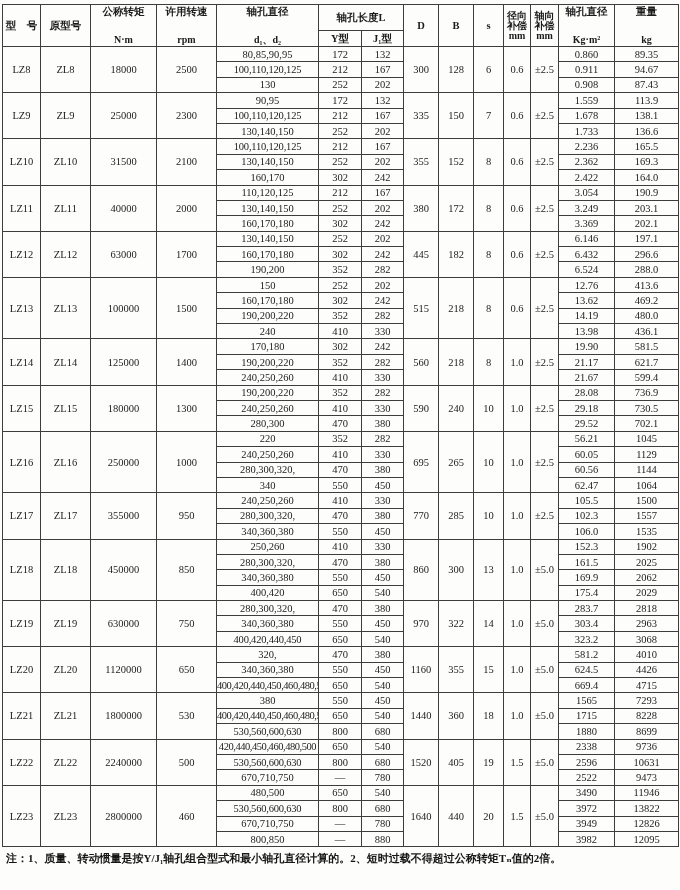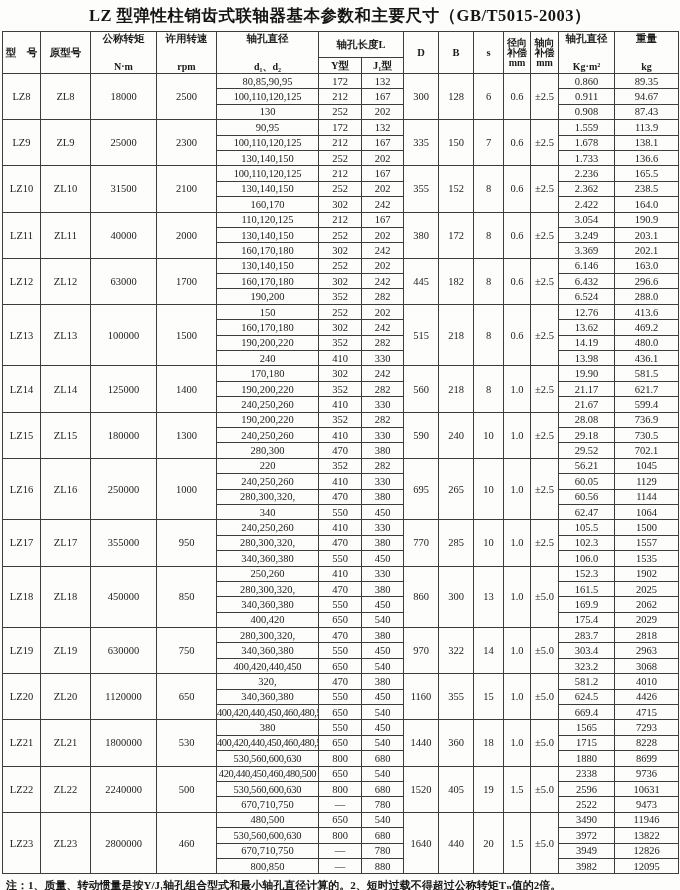--- a/index.html
+++ b/index.html
@@ -38,21 +38,20 @@
   .notes{
     margin:4px 0 0 4px;font-size:11px;color:#161616;
     font-family:"Liberation Serif","DejaVu Serif",serif;font-weight:600;
   }
   .notes .note-line1{margin:0;}
 </style>
 </head>
 <body>
 
 <div class="page">
-  <div class="doc-title">LZ 型弹性柱销齿式联轴器基本参数和主要尺寸（GB/T5015-2003）</div>
 
   <table class="spec">
     <colgroup>
       <col style="width:38px">
         <col style="width:50px">
         <col style="width:66px">
         <col style="width:60px">
       <col style="width:102px">
         <col style="width:43px">
         <col style="width:42px">
@@ -199,21 +198,21 @@
           <td rowspan="3">0.6</td>
           <td rowspan="3">±2.5</td>
           <td>2.236</td>
           <td>165.5</td>
         </tr>
         <tr>
           <td class="d-cell">130,140,150</td>
           <td>252</td>
           <td>202</td>
           <td>2.362</td>
-          <td>238.5</td>
+          <td>169.3</td>
         </tr>
         <tr>
           <td class="d-cell">160,170</td>
           <td>302</td>
           <td>242</td>
           <td>2.422</td>
           <td>164.0</td>
         </tr>
         <tr class="group-start">
           <td rowspan="3">LZ11</td>
@@ -252,21 +251,21 @@
           <td rowspan="3">1700</td>
           <td class="d-cell">130,140,150</td>
           <td>252</td>
           <td>202</td>
           <td rowspan="3">445</td>
           <td rowspan="3">182</td>
           <td rowspan="3">8</td>
           <td rowspan="3">0.6</td>
           <td rowspan="3">±2.5</td>
           <td>6.146</td>
-          <td>163.0</td>
+          <td>197.1</td>
         </tr>
         <tr>
           <td class="d-cell">160,170,180</td>
           <td>302</td>
           <td>242</td>
           <td>6.432</td>
           <td>296.6</td>
         </tr>
         <tr>
           <td class="d-cell">190,200</td>

